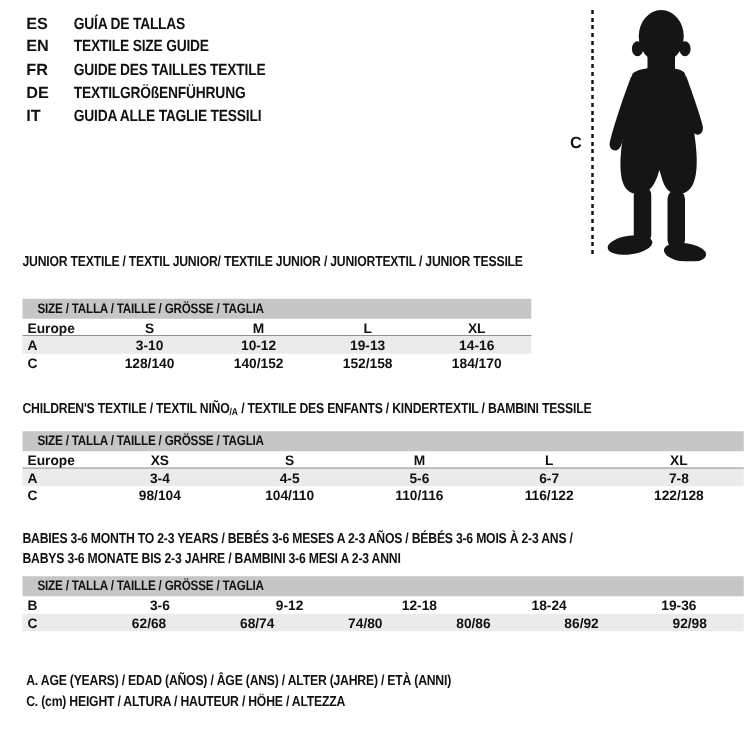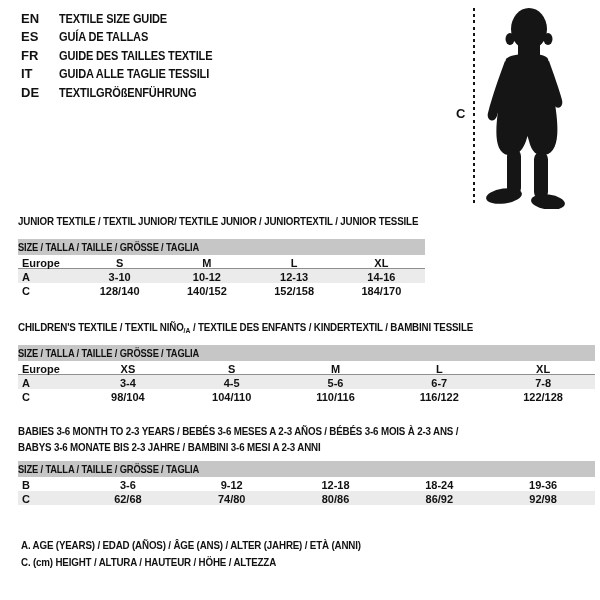--- a/index.html
+++ b/index.html
@@ -17,65 +17,65 @@
   .lang-code{width:38px;flex:0 0 38px;}
 
   
   .dash-line{position:absolute;left:473px;top:8px;width:2px;height:198px;
     background:repeating-linear-gradient(to bottom,#141414 0 3px,transparent 3px 6.2px);}
   .c-label{position:absolute;left:456px;top:106px;font-size:13px;}
   .baby{position:absolute;left:482px;top:3px;}
 
   
   .sec-title{position:absolute;left:18px;margin:0;font-size:11.5px;line-height:16px;}
-  #t1-title{top:213px;}
+  #t1-title{top:202px;}
   #t2-title{top:319px;}
   #t3-title{top:423px;}
   .sub{font-size:8px;vertical-align:-2px;letter-spacing:0;}
 
   
   .sizetable{position:absolute;left:18px;}
   #table1{top:239px;width:407px;}
   #table2{top:345px;width:577px;}
   #table3{top:461px;width:577px;}
   .size-bar{height:16px;background:var(--bar-bg,#c6c6c6);font-size:11px;line-height:16.5px;
-            padding-left:0;box-sizing:border-box;overflow:hidden;}
+            padding-left:12px;box-sizing:border-box;overflow:hidden;}
   .trow{display:flex;height:14px;line-height:17px;font-size:11px;box-sizing:border-box;}
   .trow.shaded{background:var(--alt-bg,#ebebeb);}
   .trow.rule{border-bottom:1px solid var(--rule,#8f8f8f);line-height:16px;}
   .tcell{flex:1;text-align:center;}
   .tcell.lab{flex:0 0 54px;text-align:left;padding-left:4px;}
 
   
   .notes{position:absolute;left:21px;top:537px;font-size:11.5px;line-height:17.2px;text-decoration:underline;}
   .note-line{display:block;}
 </style>
 </head>
 <body>
 
 <div class="lang">
   <div class="lang-row">
+    <span class="lang-code">ES</span>
+    <span class="cond">GUÍA DE TALLAS</span>
+  </div>
+  <div class="lang-row">
     <span class="lang-code">EN</span>
     <span class="cond">TEXTILE SIZE GUIDE</span>
-  </div>
-  <div class="lang-row">
-    <span class="lang-code">ES</span>
-    <span class="cond">GUÍA DE TALLAS</span>
   </div>
   <div class="lang-row">
     <span class="lang-code">FR</span>
     <span class="cond">GUIDE DES TAILLES TEXTILE</span>
   </div>
   <div class="lang-row">
+    <span class="lang-code">DE</span>
+    <span class="cond">TEXTILGRÖßENFÜHRUNG</span>
+  </div>
+  <div class="lang-row">
     <span class="lang-code">IT</span>
     <span class="cond">GUIDA ALLE TAGLIE TESSILI</span>
-  </div>
-  <div class="lang-row">
-    <span class="lang-code">DE</span>
-    <span class="cond">TEXTILGRÖßENFÜHRUNG</span>
   </div>
 </div>
 
 <div class="dash-line"></div>
 <div class="c-label">C</div>
 <svg class="baby" width="90" height="206" viewBox="0 0 90 206" aria-hidden="true">
   <g fill="#151515">
     <ellipse cx="47" cy="26" rx="18" ry="21"></ellipse>
     <ellipse cx="28" cy="36" rx="4.5" ry="6"></ellipse>
     <ellipse cx="66" cy="36" rx="4.5" ry="6"></ellipse>
@@ -102,21 +102,21 @@
         <span class="tcell lab">Europe</span>
         <span class="tcell">S</span>
         <span class="tcell">M</span>
         <span class="tcell">L</span>
         <span class="tcell">XL</span>
       </div>
       <div class="trow shaded">
         <span class="tcell lab">A</span>
         <span class="tcell">3-10</span>
         <span class="tcell">10-12</span>
-        <span class="tcell">12-13</span>
+        <span class="tcell">19-13</span>
         <span class="tcell">14-16</span>
       </div>
       <div class="trow">
         <span class="tcell lab">C</span>
         <span class="tcell">128/140</span>
         <span class="tcell">140/152</span>
         <span class="tcell">152/158</span>
         <span class="tcell">184/170</span>
       </div>
     </div>
@@ -170,20 +170,21 @@
         <span class="tcell lab">B</span>
         <span class="tcell">3-6</span>
         <span class="tcell">9-12</span>
         <span class="tcell">12-18</span>
         <span class="tcell">18-24</span>
         <span class="tcell">19-36</span>
       </div>
       <div class="trow shaded">
         <span class="tcell lab">C</span>
         <span class="tcell">62/68</span>
+        <span class="tcell">68/74</span>
         <span class="tcell">74/80</span>
         <span class="tcell">80/86</span>
         <span class="tcell">86/92</span>
         <span class="tcell">92/98</span>
       </div>
     </div>
 </div>
 
 <div class="notes">
   <span class="note-line"><span class="cond">A. AGE (YEARS) / EDAD (AÑOS) / ÂGE (ANS) / ALTER (JAHRE) / ETÀ (ANNI)</span></span>

